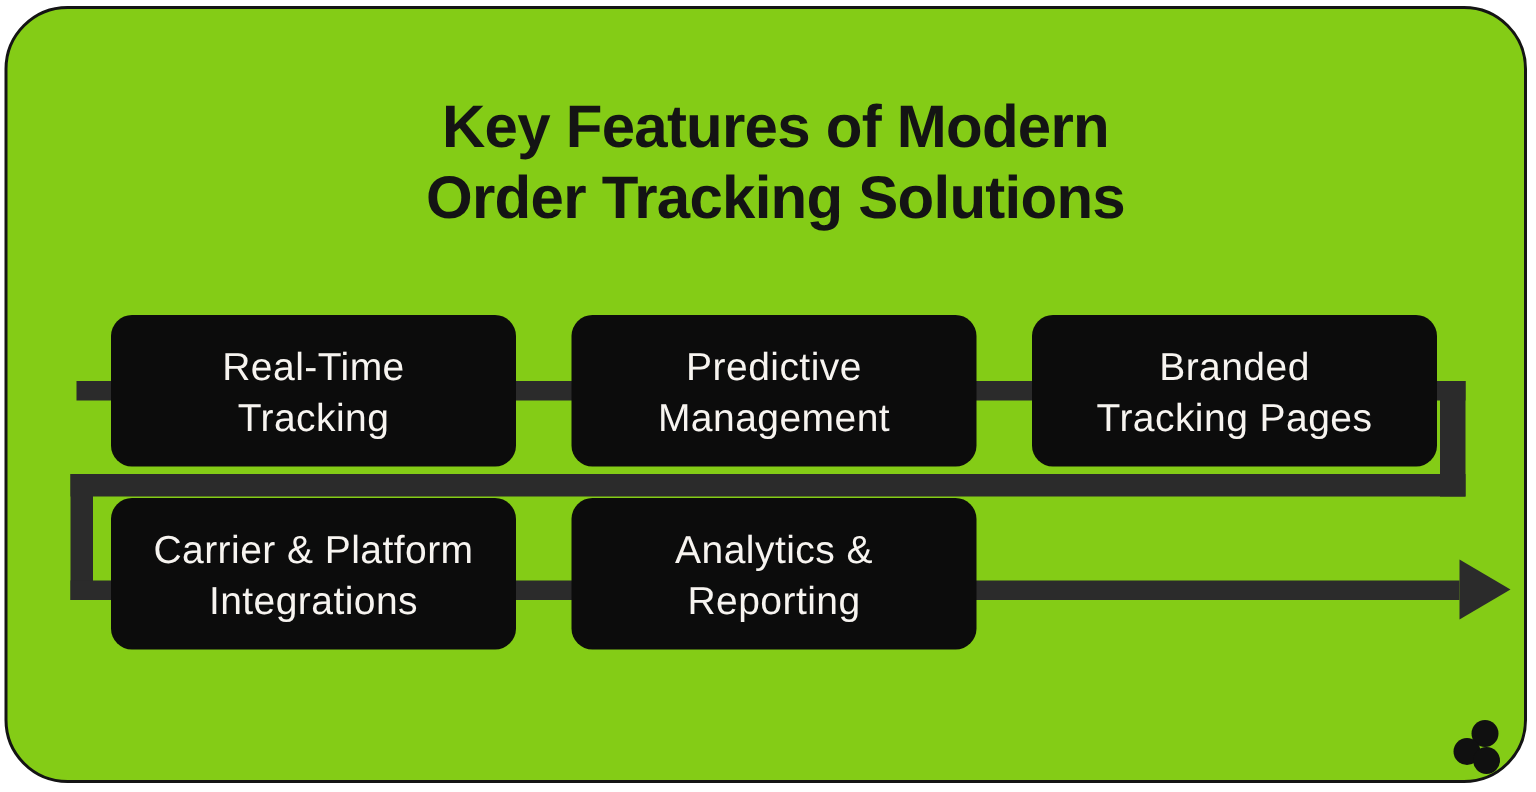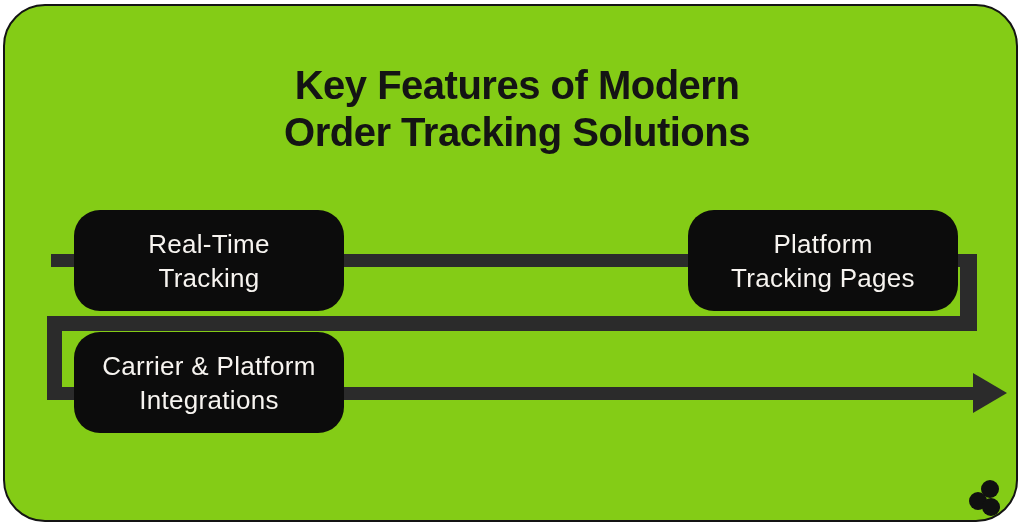--- a/index.html
+++ b/index.html
@@ -50,21 +50,21 @@
     border-top: 20px solid transparent;
     border-bottom: 20px solid transparent;
     border-left: 34px solid #2b2b2b;
     z-index: 1;
   }
   
   .box {
     position: absolute;
     width: 270px; height: 101px;
     background: #0c0c0c;
-    border-radius: 26px;
+    border-radius: 14px;
     display: flex;
     align-items: center;
     justify-content: center;
     text-align: center;
     z-index: 2;
   }
   .r1 { top: 204px; }
   .r2 { top: 326px; }
   .c1 { left: 69px; }
   .c2 { left: 376px; }
@@ -102,28 +102,36 @@
   <div class="seg seg-vert-right"></div>
   <div class="seg seg-mid-bar"></div>
   <div class="seg seg-vert-left"></div>
   <div class="seg seg-row2"></div>
   <div class="arrowhead"></div>
 
   <div class="box r1 c1">
     <span class="box-label">Real-Time
 Tracking</span>
   </div>
+  <div class="box r1 c2">
+    <span class="box-label">Predictive
+Management</span>
+  </div>
   <div class="box r1 c3">
-    <span class="box-label">Platform
+    <span class="box-label">Branded
 Tracking Pages</span>
   </div>
 
   <div class="box r2 c1">
     <span class="box-label">Carrier &amp; Platform
 Integrations</span>
+  </div>
+  <div class="box r2 c2">
+    <span class="box-label">Analytics &amp;
+Reporting</span>
   </div>
 
   <div class="logo">
     <div class="dot dot-top"></div>
     <div class="dot dot-left"></div>
     <div class="dot dot-bottom"></div>
   </div>
 
 </div>
 

